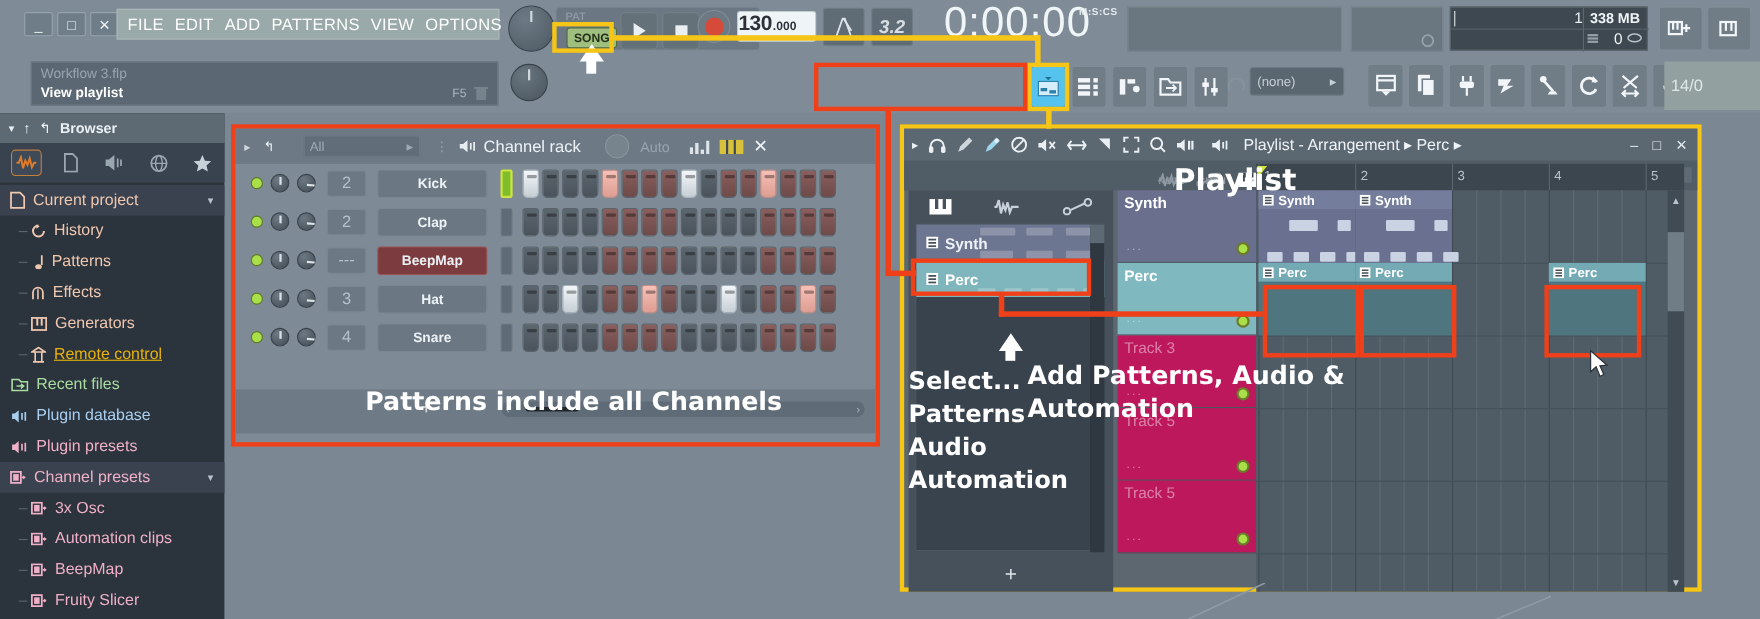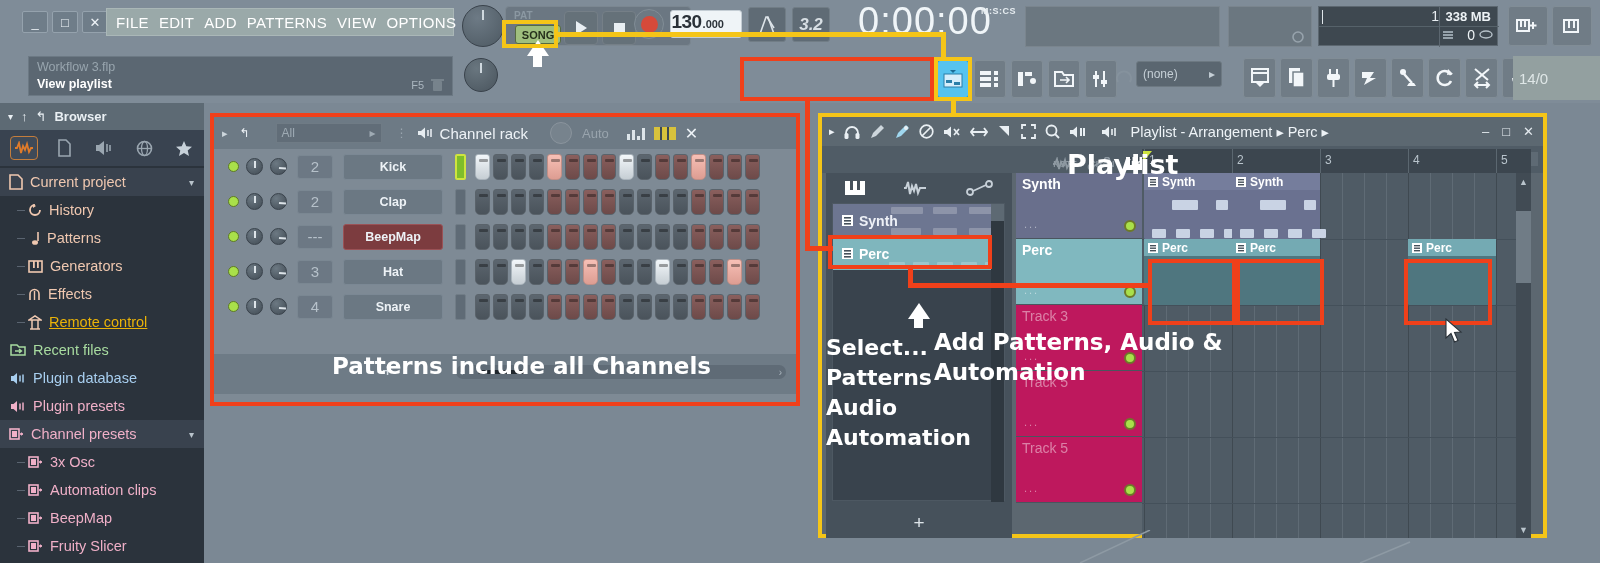--- a/index.html
+++ b/index.html
@@ -542,37 +542,37 @@
             <svg width="12" height="15" viewBox="0 0 12 15">
               <path d="M10 1v9" stroke="#f0c8b0" stroke-width="1.6"></path>
               <ellipse cx="7" cy="11.5" rx="3" ry="2.3" fill="#f0c8b0"></ellipse>
             </svg>
           </span>
           <span class="br-name" style="color: rgb(240, 200, 176);">Patterns</span>
         </div>
         <div class="br-item">
           <span class="dash"></span>
           <span style="display: flex; align-items: center;">
+            <svg width="13" height="15" viewBox="0 0 13 15">
+              <path d="M2 13V7a4.5 4.5 0 0 1 9 0v6" fill="none" stroke="#f0c8b0" stroke-width="1.6"></path>
+              <path d="M6.5 13V4" stroke="#f0c8b0" stroke-width="1.4"></path>
+            </svg>
+          </span>
+          <span class="br-name" style="color: rgb(240, 200, 176);">Effects</span>
+        </div>
+        <div class="br-item">
+          <span class="dash"></span>
+          <span style="display: flex; align-items: center;">
             <svg width="15" height="13" viewBox="0 0 15 13">
               <rect x="1" y="1" width="13" height="11" fill="none" stroke="#f0c8b0" stroke-width="1.6"></rect>
               <rect x="5" y="1" width="1.8" height="7" fill="#f0c8b0"></rect>
               <rect x="9" y="1" width="1.8" height="7" fill="#f0c8b0"></rect>
             </svg>
           </span>
           <span class="br-name" style="color: rgb(240, 200, 176);">Generators</span>
-        </div>
-        <div class="br-item">
-          <span class="dash"></span>
-          <span style="display: flex; align-items: center;">
-            <svg width="13" height="15" viewBox="0 0 13 15">
-              <path d="M2 13V7a4.5 4.5 0 0 1 9 0v6" fill="none" stroke="#f0c8b0" stroke-width="1.6"></path>
-              <path d="M6.5 13V4" stroke="#f0c8b0" stroke-width="1.4"></path>
-            </svg>
-          </span>
-          <span class="br-name" style="color: rgb(240, 200, 176);">Effects</span>
         </div>
         <div class="br-item">
           <span class="dash"></span>
           <span style="display: flex; align-items: center;">
             <svg width="14" height="15" viewBox="0 0 14 15">
               <path d="M2 14h10M4 14V5M10 14V5M1 5h12L7 1z" fill="none" stroke="#f0c8b0" stroke-width="1.5"></path>
             </svg>
           </span>
           <span class="br-name" style="color: #eab308; text-decoration: underline;">Remote control</span>
         </div>

